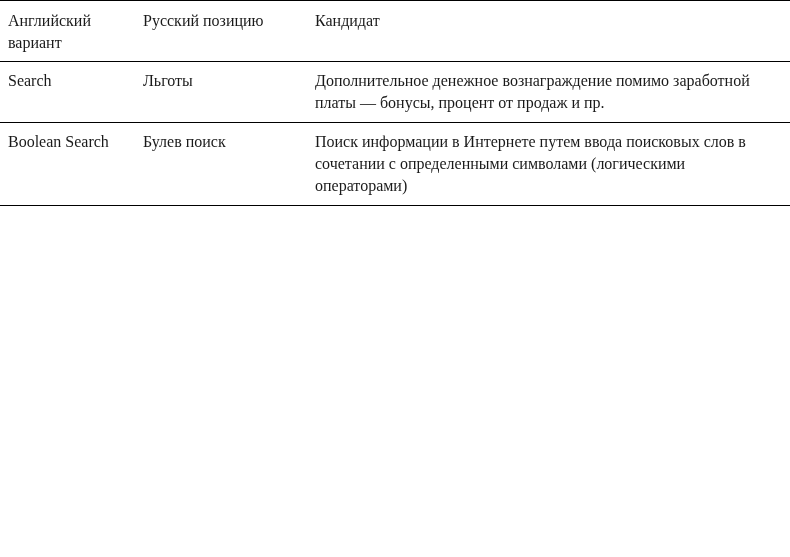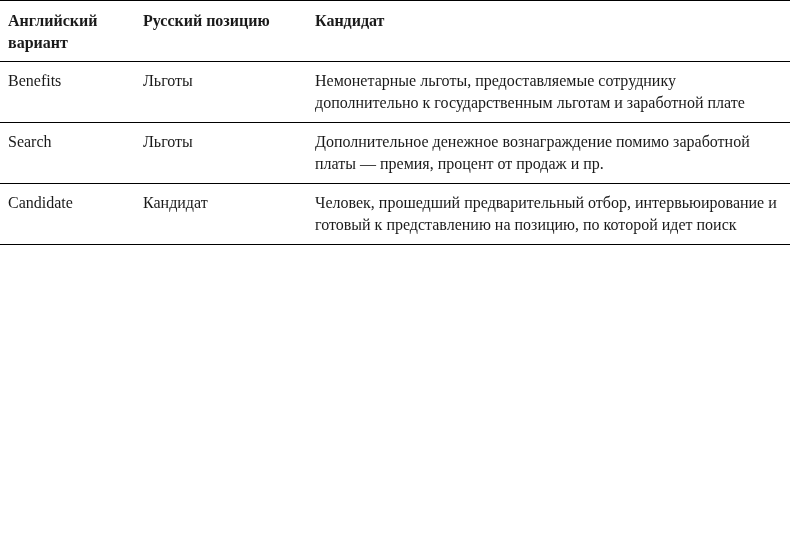--- a/index.html
+++ b/index.html
@@ -26,21 +26,21 @@
   }
   col.c-en { width: 135px; }
   col.c-ru { width: 172px; }
   col.c-meaning { width: 483px; }
   th, td {
     vertical-align: top;
     text-align: left;
     padding: 8px 10px 8px 8px;
   }
   thead th {
-    font-weight: bold;
+    font-weight: normal;
     padding-top: 9px;
     padding-bottom: 7px;
   }
   tbody tr {
     border-top: 1px solid #000;
   }
 </style>
 </head>
 <body>
 
@@ -52,28 +52,23 @@
   </colgroup>
   <thead>
     <tr>
       <th>Английский вариант</th>
       <th>Русский позицию</th>
       <th>Кандидат</th>
     </tr>
   </thead>
   <tbody>
     <tr>
-      <td>Benefits</td>
+      <td>Search</td>
       <td>Льготы</td>
-      <td>Немонетарные льготы, предоставляемые сотруднику дополнительно к государственным льготам и заработной плате</td>
+      <td>Дополнительное денежное вознаграждение помимо заработной платы — бонусы, процент от продаж и пр.</td>
     </tr>
     <tr>
-      <td>Search</td>
-      <td>Льготы</td>
-      <td>Дополнительное денежное вознаграждение помимо заработной платы — премия, процент от продаж и пр.</td>
-    </tr>
-    <tr>
-      <td>Candidate</td>
-      <td>Кандидат</td>
-      <td>Человек, прошедший предварительный отбор, интервьюирование и готовый к представлению на позицию, по которой идет поиск</td>
+      <td>Boolean Search</td>
+      <td>Булев поиск</td>
+      <td>Поиск информации в Интернете путем ввода поисковых слов в сочетании с определенными символами (логическими операторами)</td>
     </tr>
   </tbody>
 </table>
 
 </body></html>

